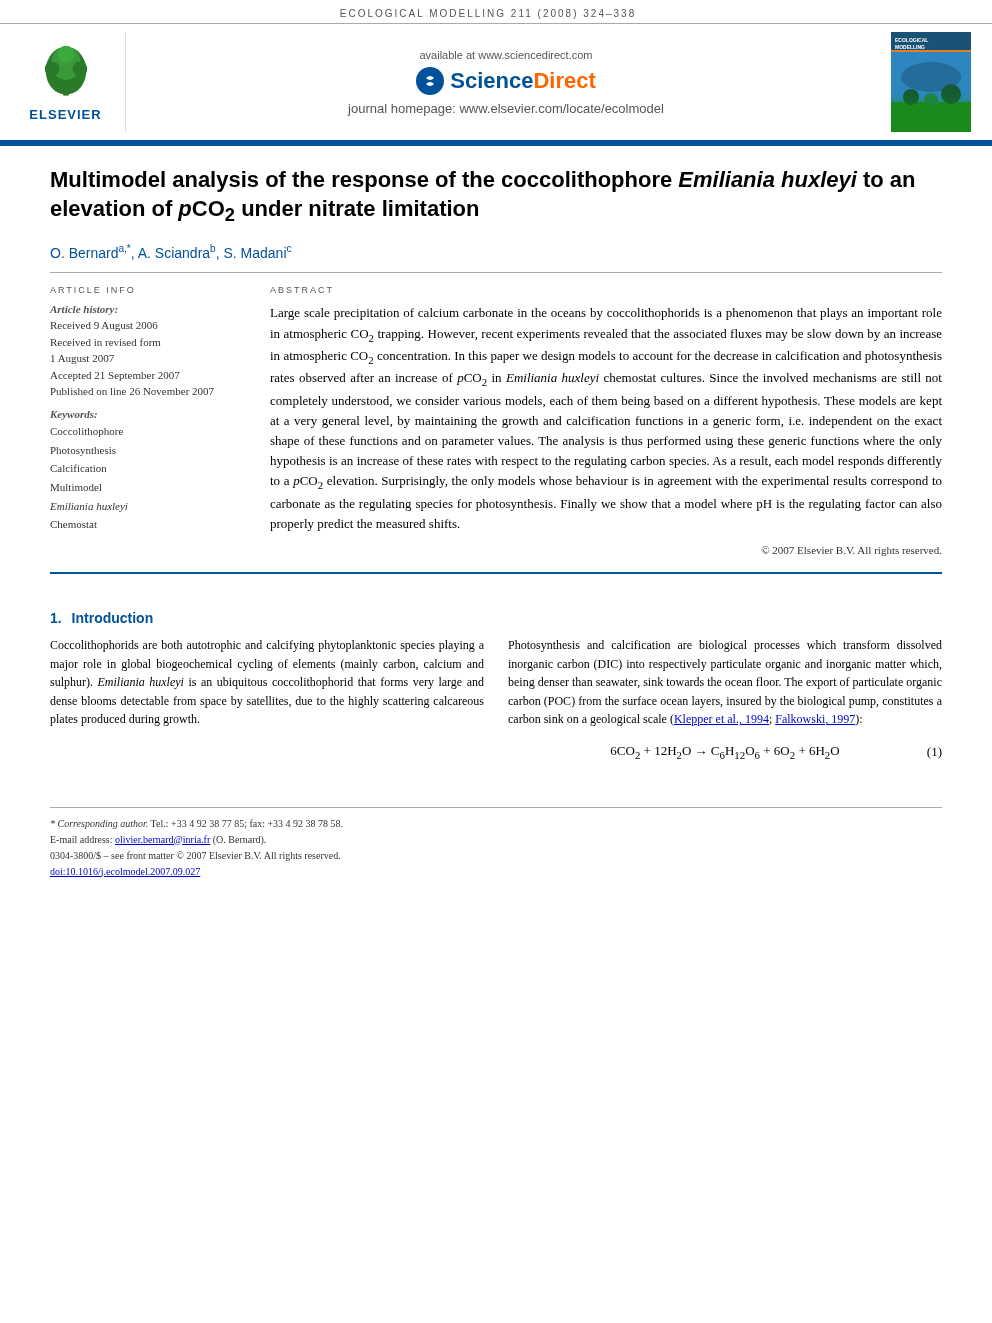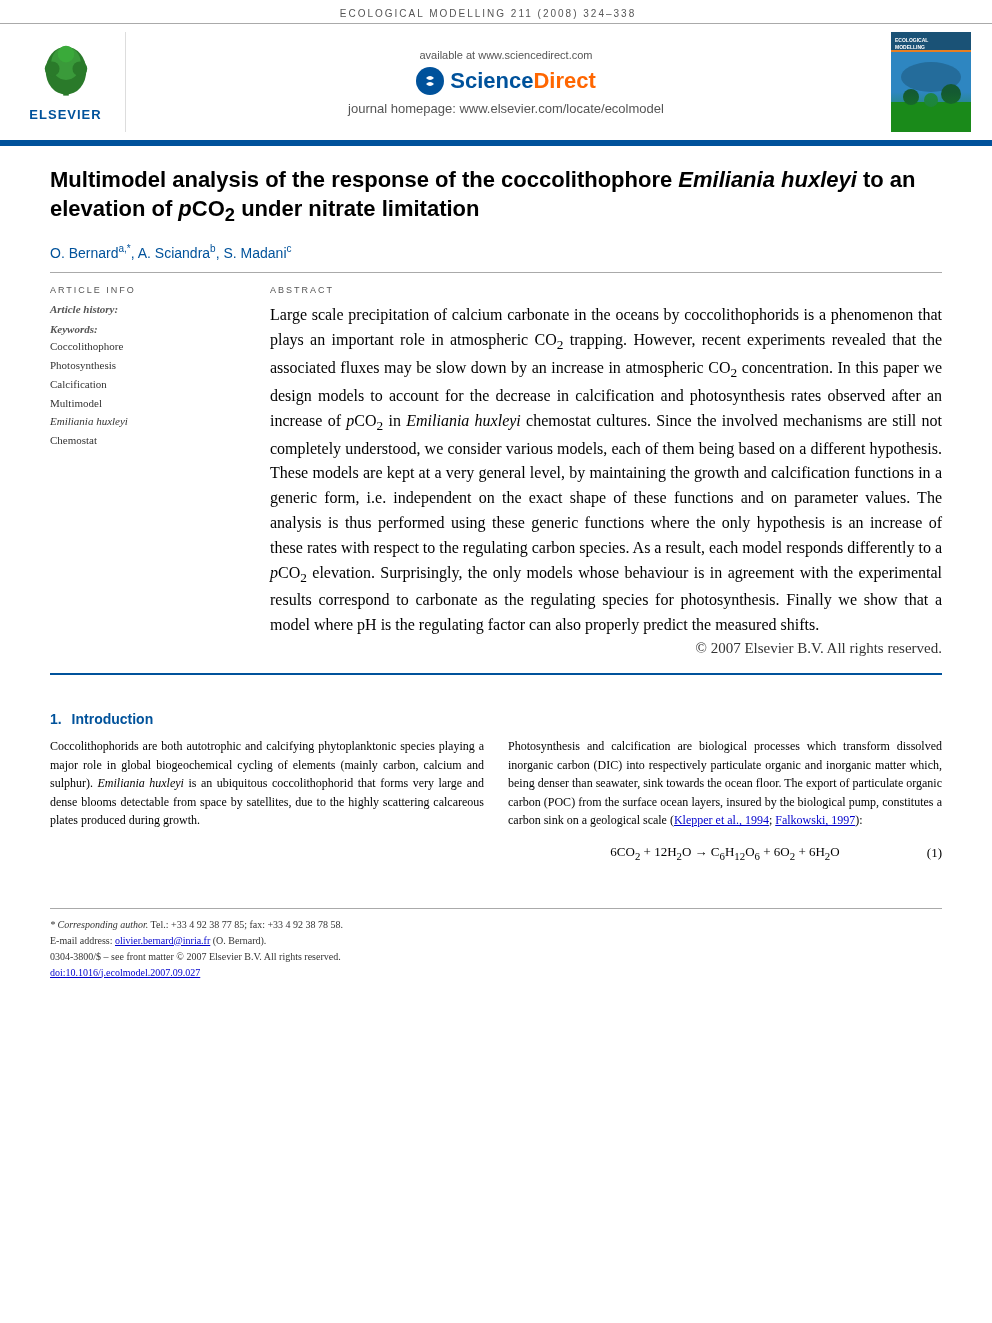--- a/index.html
+++ b/index.html
@@ -255,35 +255,35 @@
     .abstract-header {
       font-family: Arial, sans-serif;
       font-size: 9px;
       letter-spacing: 2px;
       color: #555;
       margin-bottom: 8px;
       text-transform: uppercase;
     }
 
     .abstract-text {
-      font-size: 16px;
+      font-size: 13px;
       line-height: 1.55;
       color: #000;
       text-align: justify;
     }
 
     .abstract-text .italic {
       font-style: italic;
     }
 
     .copyright-line {
-      font-size: 15px;
+      font-size: 11px;
       color: #333;
       text-align: right;
-      margin-top: 2px;
+      margin-top: 10px;
     }
 
     
     .bottom-blue-divider {
       height: 2px;
       background: #00529B;
       margin: 16px 0 0 0;
     }
 
     
@@ -449,20 +449,27 @@
 
 
     <hr class="section-divider">
 
     <div class="two-col">
 
       <div class="col-left">
         <div class="article-info-header">ARTICLE INFO</div>
 
         <div class="info-group-label">Article history:</div>
+        <div class="info-text">
+          Received 9 August 2006<br>
+          Received in revised form<br>
+          1 August 2007<br>
+          Accepted 21 September 2007<br>
+          Published on line 26 November 2007
+        </div>
 
         <div class="info-group-label">Keywords:</div>
         <div class="keywords-list">
           <span class="kw-item">Coccolithophore</span>
           <span class="kw-item">Photosynthesis</span>
           <span class="kw-item">Calcification</span>
           <span class="kw-item">Multimodel</span>
           <span class="kw-item"><i>Emiliania huxleyi</i></span>
           <span class="kw-item">Chemostat</span>
         </div>

